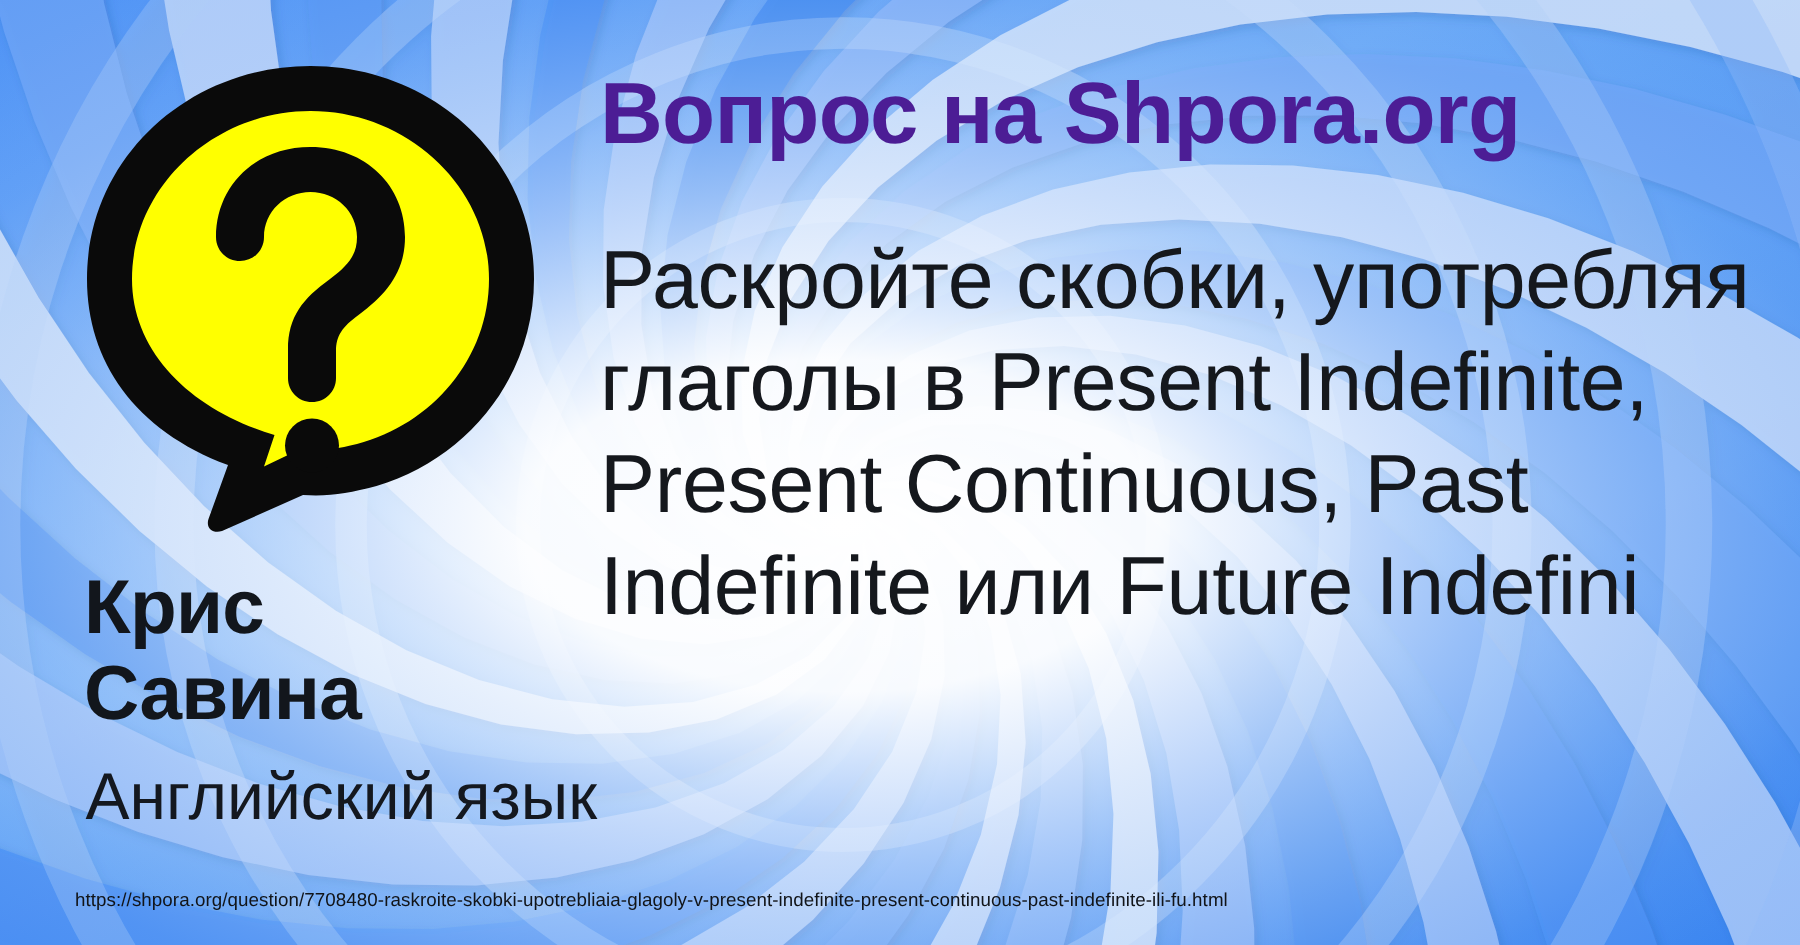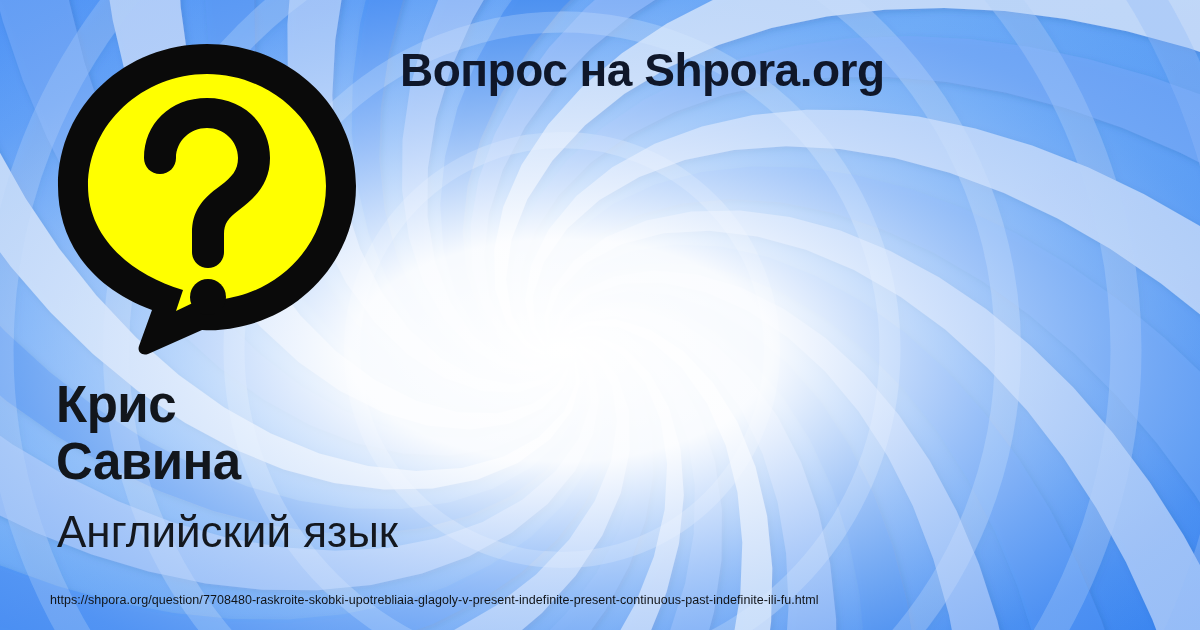--- a/index.html
+++ b/index.html
@@ -75,24 +75,24 @@
     line-height: 1.1;
     color: #14181f;
     white-space: nowrap;
   }
 
   
   #headline {
     position: absolute;
     left: 400px;
     top: 46px;
-    font-size: 46px;
+    font-size: 58px;
     font-weight: bold;
     line-height: 1.05;
-    color: #0f172a;
+    color: #4c1d95;
     white-space: nowrap;
     letter-spacing: -0.5px;
   }
 
   #question-text {
     position: absolute;
     left: 400px;
     top: 152px;
     width: 790px;
     font-size: 55px;
@@ -228,17 +228,23 @@
 
     <div id="author-name">
       <span class="nm-line">Крис</span>
       <span class="nm-line">Савина</span>
     </div>
 
     <div id="subject">Английский язык</div>
 
     <div id="headline">Вопрос на Shpora.org</div>
 
+    <div id="question-text">
+      <span class="q-line">Раскройте скобки, употребляя</span>
+      <span class="q-line">глаголы в Present Indefinite,</span>
+      <span class="q-line">Present Continuous, Past</span>
+      <span class="q-line">Indefinite или Future Indefini</span>
+    </div>
 
     <div id="source-url">https://shpora.org/question/7708480-raskroite-skobki-upotrebliaia-glagoly-v-present-indefinite-present-continuous-past-indefinite-ili-fu.html</div>
 
   </div>
 </div>
 
 </body></html>

